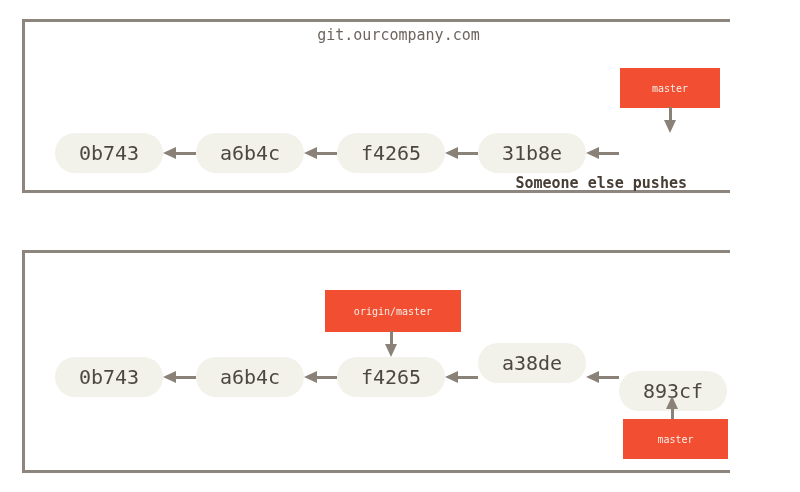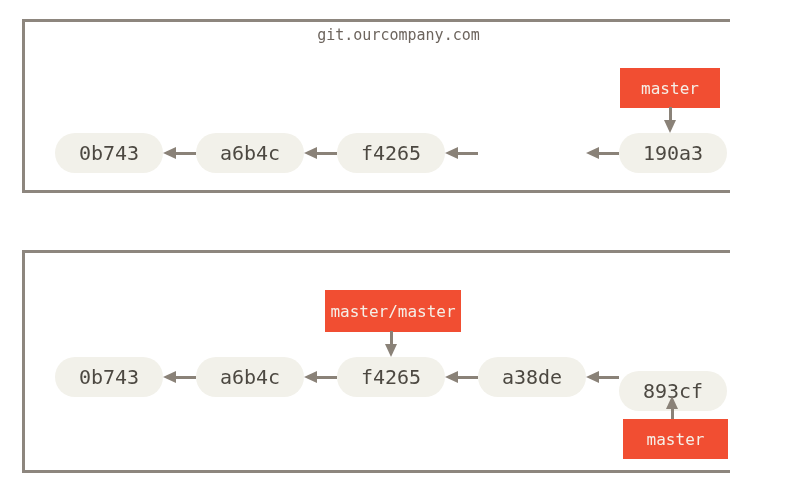--- a/index.html
+++ b/index.html
@@ -51,21 +51,21 @@
     color: var(--commit-text);
     font-size: 20px;
     display: flex;
     align-items: center;
     justify-content: center;
   }
   .branch-label {
     position: absolute;
     background: var(--branch-label-bg);
     color: var(--branch-label-text);
-    font-size: 16px;
+    font-size: 10px;
     display: flex;
     align-items: center;
     justify-content: center;
   }
   .caption {
     position: absolute;
     top: 174px;
     right: 43px;
     font-size: 15px;
     font-weight: bold;
@@ -100,52 +100,53 @@
 
   <div class="branch-label" style="left:620px; top:68px; width:100px; height:40px;">master</div>
   <div class="va down" style="left:664px; top:107px; height:26px;">
     <span class="shaft"></span>
     <span class="tip"></span>
   </div>
 
   <div class="commit" style="left:55px;  top:133px;">0b743</div>
   <div class="commit" style="left:196px; top:133px;">a6b4c</div>
   <div class="commit" style="left:337px; top:133px;">f4265</div>
-  <div class="commit" style="left:619px; top:133px;">190a3</div>
+  <div class="commit" style="left:478px; top:133px;">31b8e</div>
 
   <div class="ha" style="left:163px; top:147px;">
       <span class="shaft"></span>
       <span class="tip"></span>
     </div>
   <div class="ha" style="left:304px; top:147px;">
       <span class="shaft"></span>
       <span class="tip"></span>
     </div>
   <div class="ha" style="left:445px; top:147px;">
       <span class="shaft"></span>
       <span class="tip"></span>
     </div>
   <div class="ha" style="left:586px; top:147px;">
       <span class="shaft"></span>
       <span class="tip"></span>
     </div>
 
+  <div class="caption">Someone else pushes</div>
 
   <div class="repo-box local"></div>
 
-  <div class="branch-label" style="left:325px; top:290px; width:136px; height:42px;">master/master</div>
+  <div class="branch-label" style="left:325px; top:290px; width:136px; height:42px;">origin/master</div>
   <div class="va down" style="left:385px; top:331px; height:26px;">
     <span class="shaft"></span>
     <span class="tip"></span>
   </div>
 
   <div class="commit" style="left:55px;  top:357px;">0b743</div>
   <div class="commit" style="left:196px; top:357px;">a6b4c</div>
   <div class="commit" style="left:337px; top:357px;">f4265</div>
-  <div class="commit" style="left:478px; top:357px;text-align:center;">a38de</div>
+  <div class="commit" style="left:478px; top:343px;text-align:center;">a38de</div>
   <div class="commit" style="left:619px; top:371px;">893cf</div>
 
   <div class="ha" style="left:163px; top:371px;">
       <span class="shaft"></span>
       <span class="tip"></span>
     </div>
   <div class="ha" style="left:304px; top:371px;">
       <span class="shaft"></span>
       <span class="tip"></span>
     </div>

